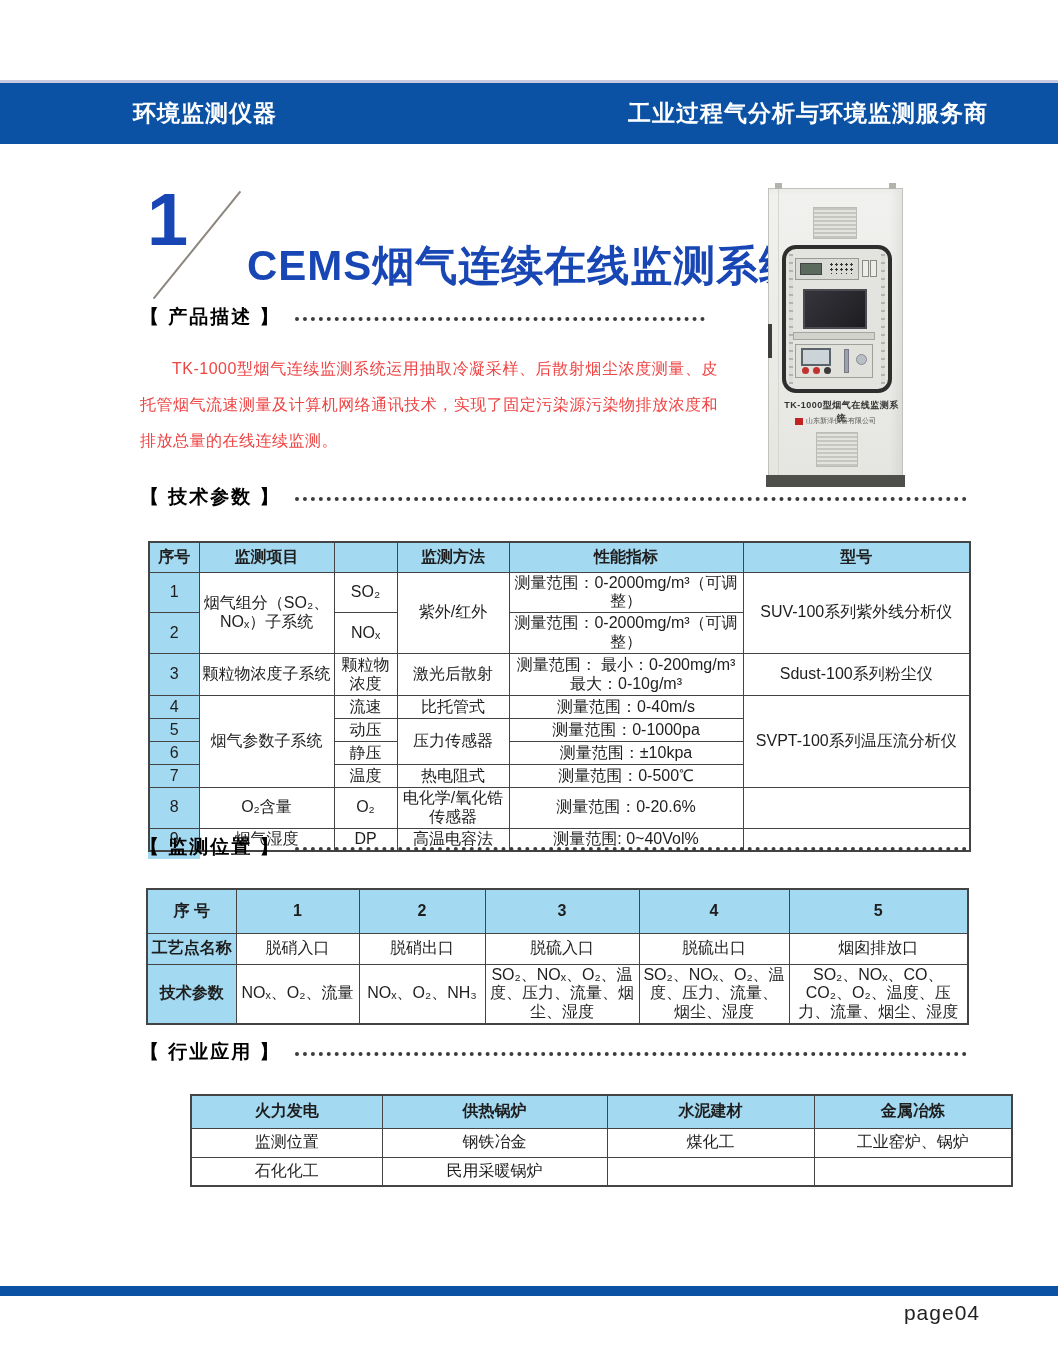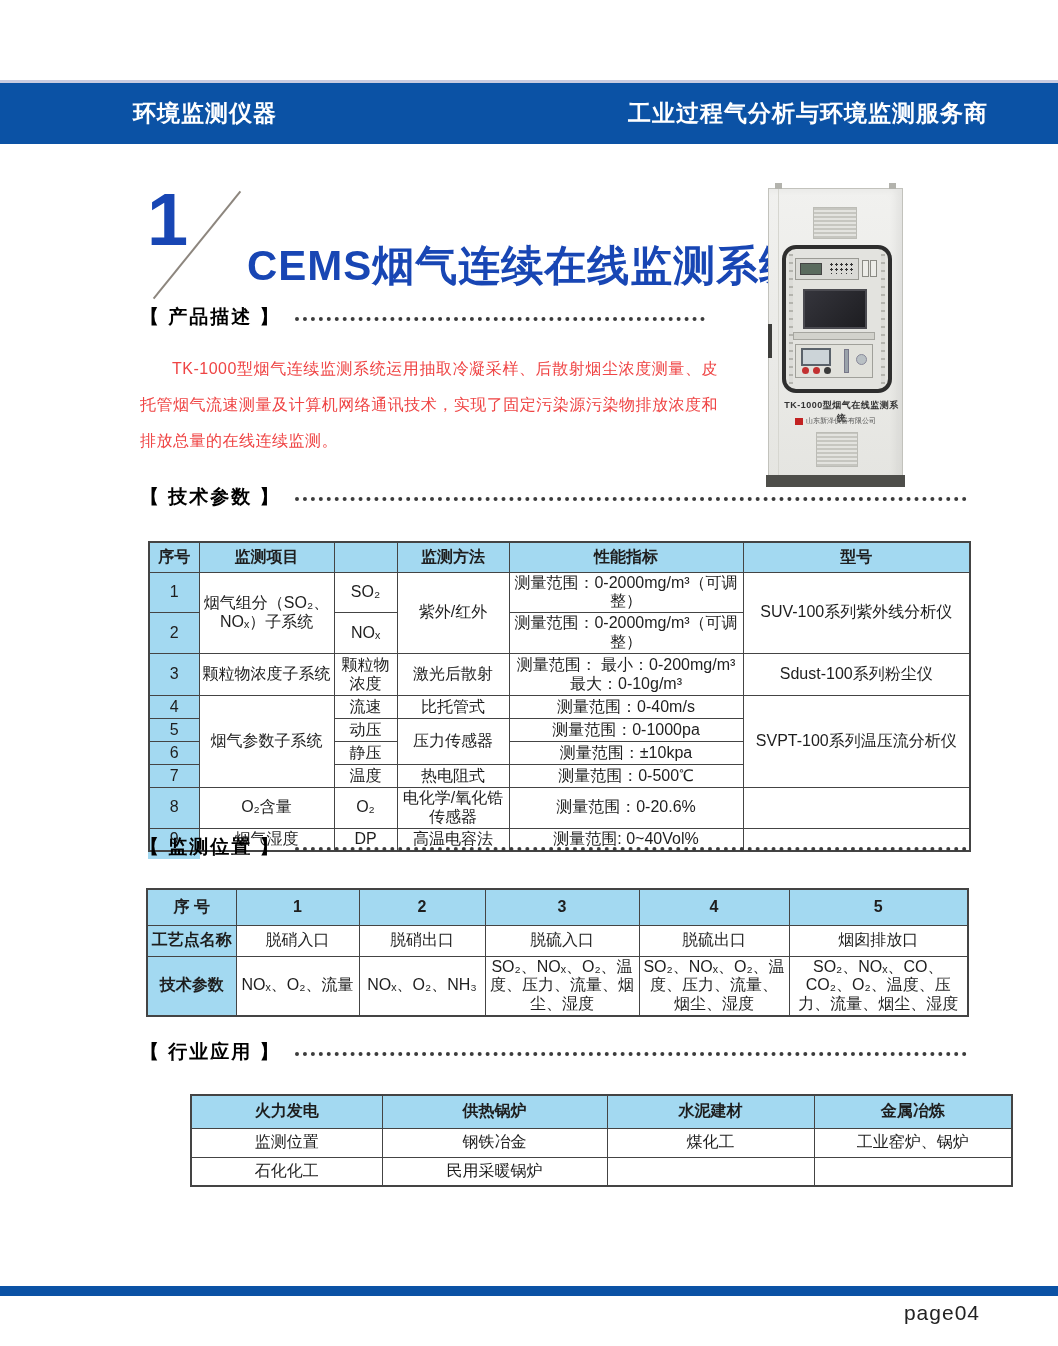--- a/index.html
+++ b/index.html
@@ -246,21 +246,21 @@
     <table class="tbl">
       <colgroup>
           <col style="width:89px">
           <col style="width:123px">
           <col style="width:126px">
           <col style="width:154px">
           <col style="width:150px">
           <col style="width:179px">
         </colgroup>
       <tbody>
-          <tr style="height:36px">
+          <tr style="height:44px">
         <td class="hd">序  号</td>
         <td class="hd">1</td>
         <td class="hd">2</td>
         <td class="hd">3</td>
         <td class="hd">4</td>
         <td class="hd">5</td>
       </tr>
       <tr style="height:31px">
         <td class="hd">工艺点名称</td>
         <td>脱硝入口</td>

